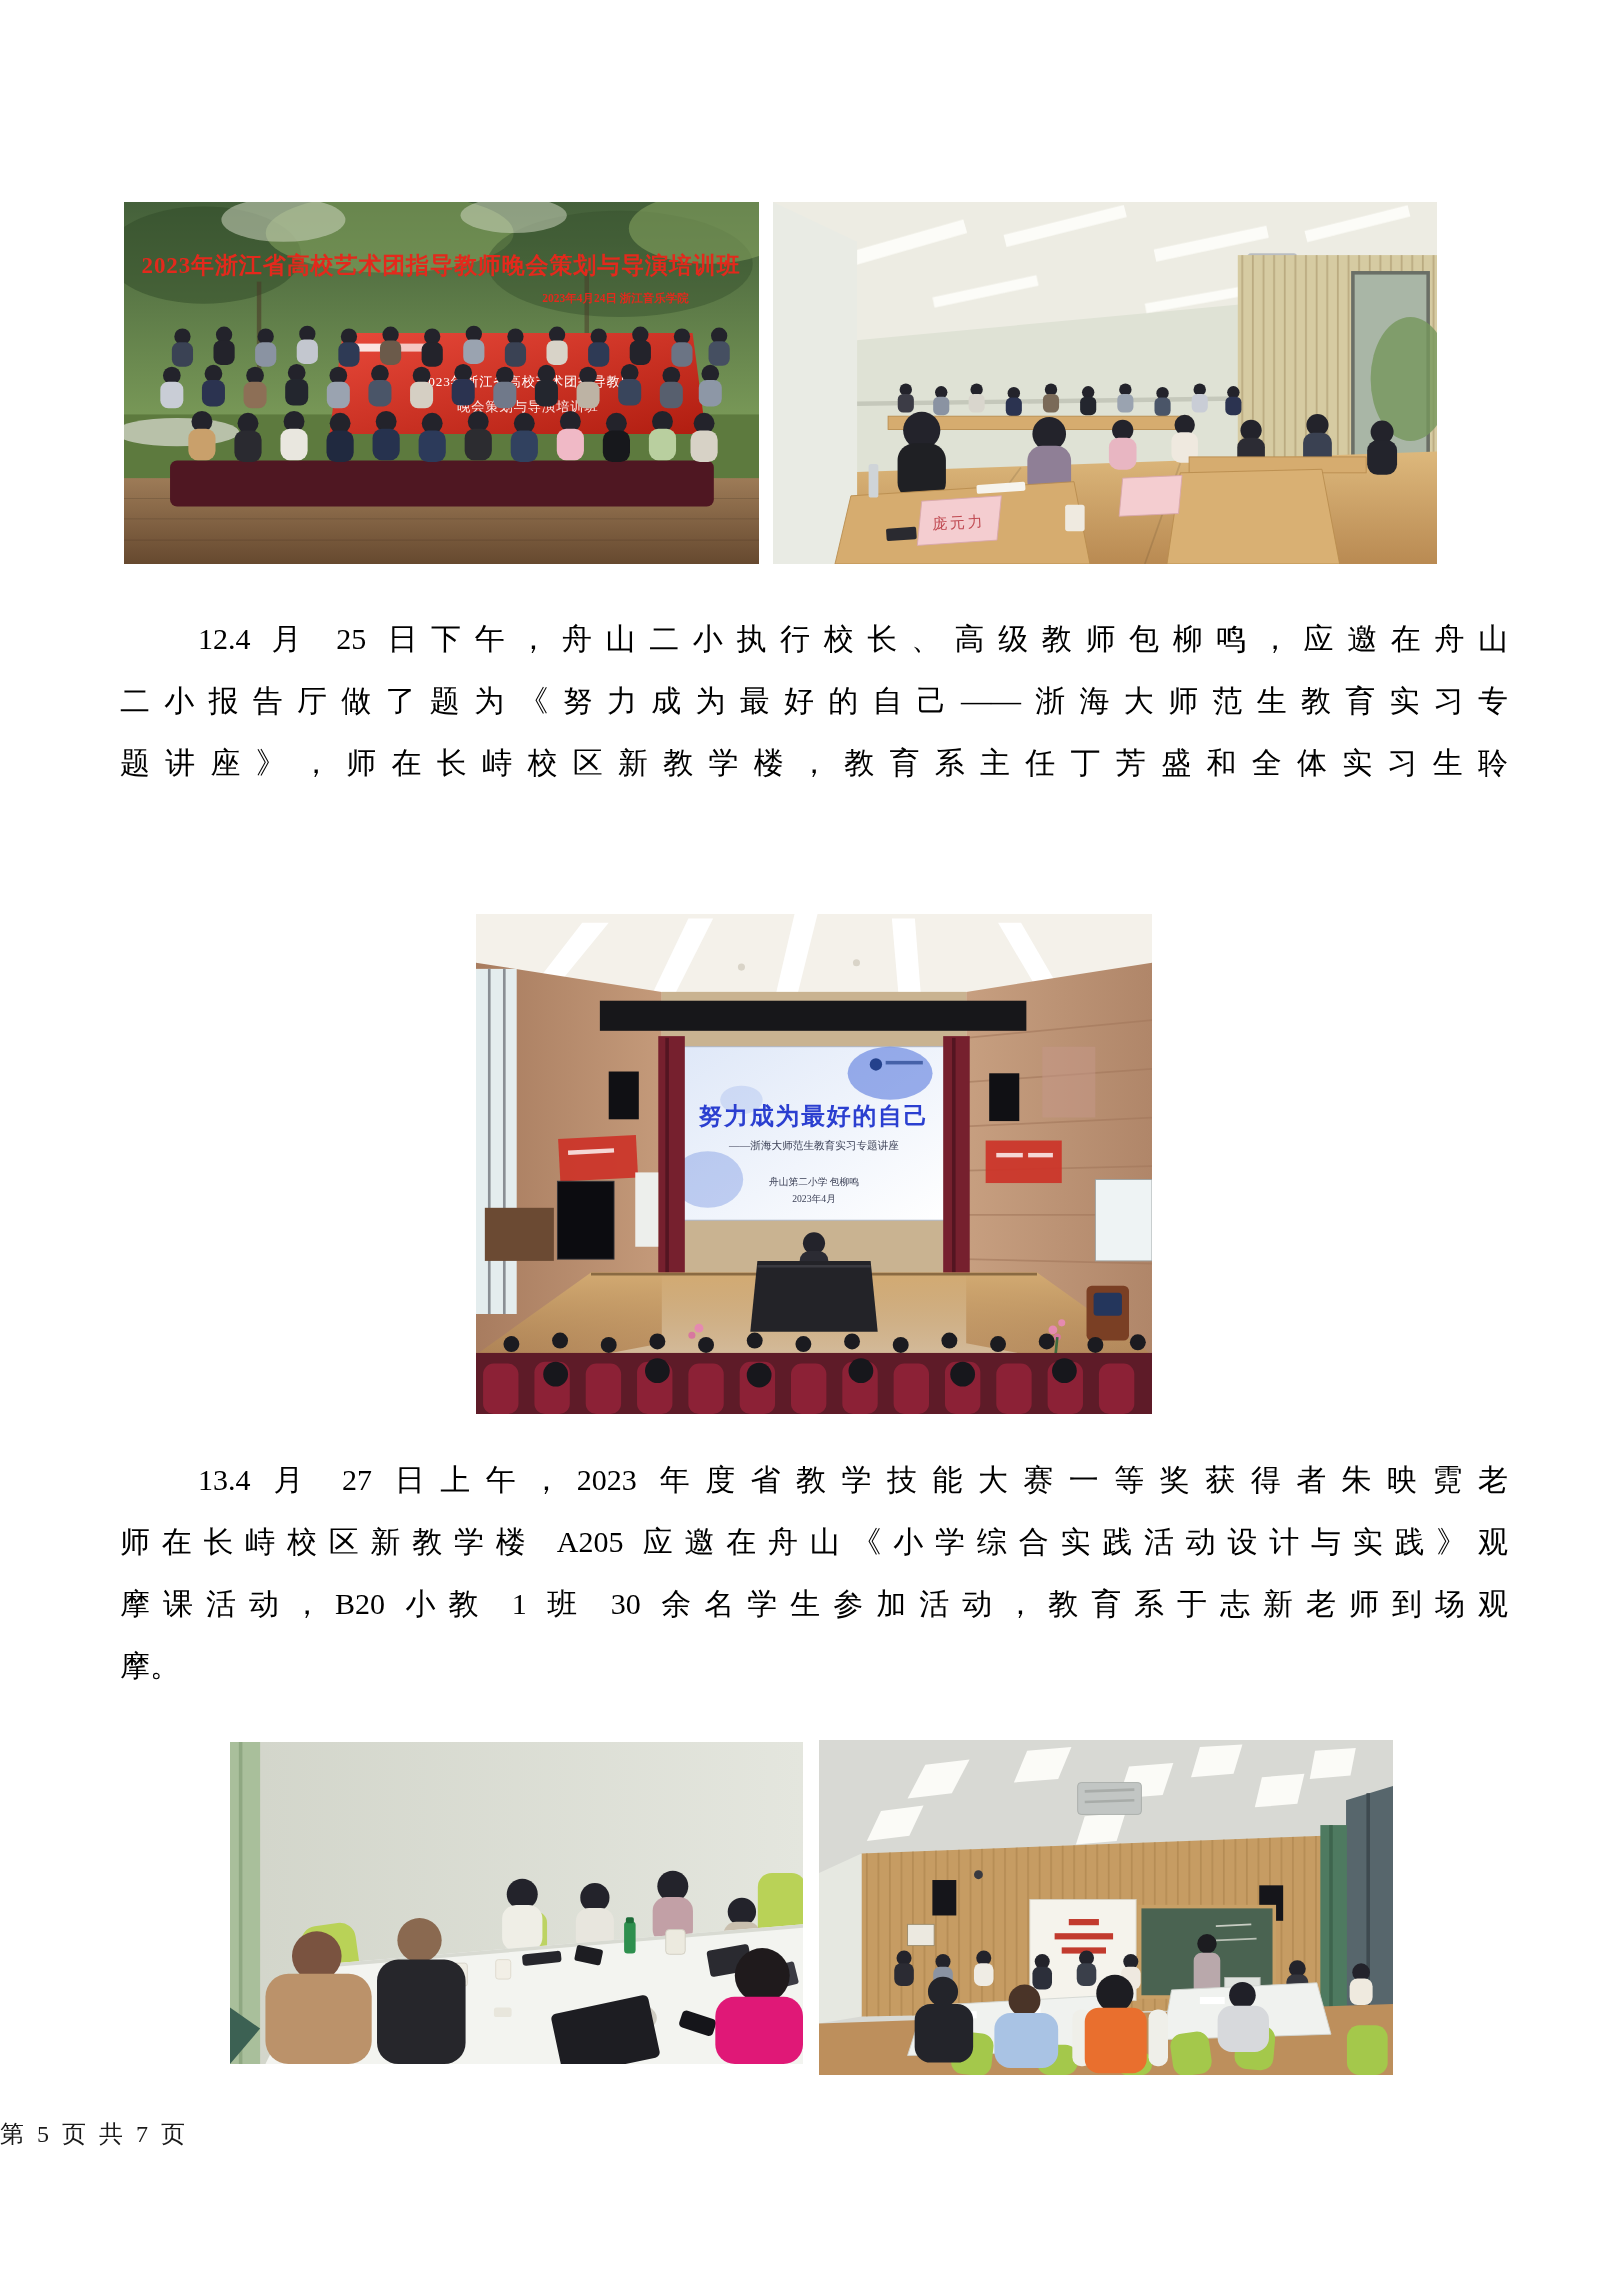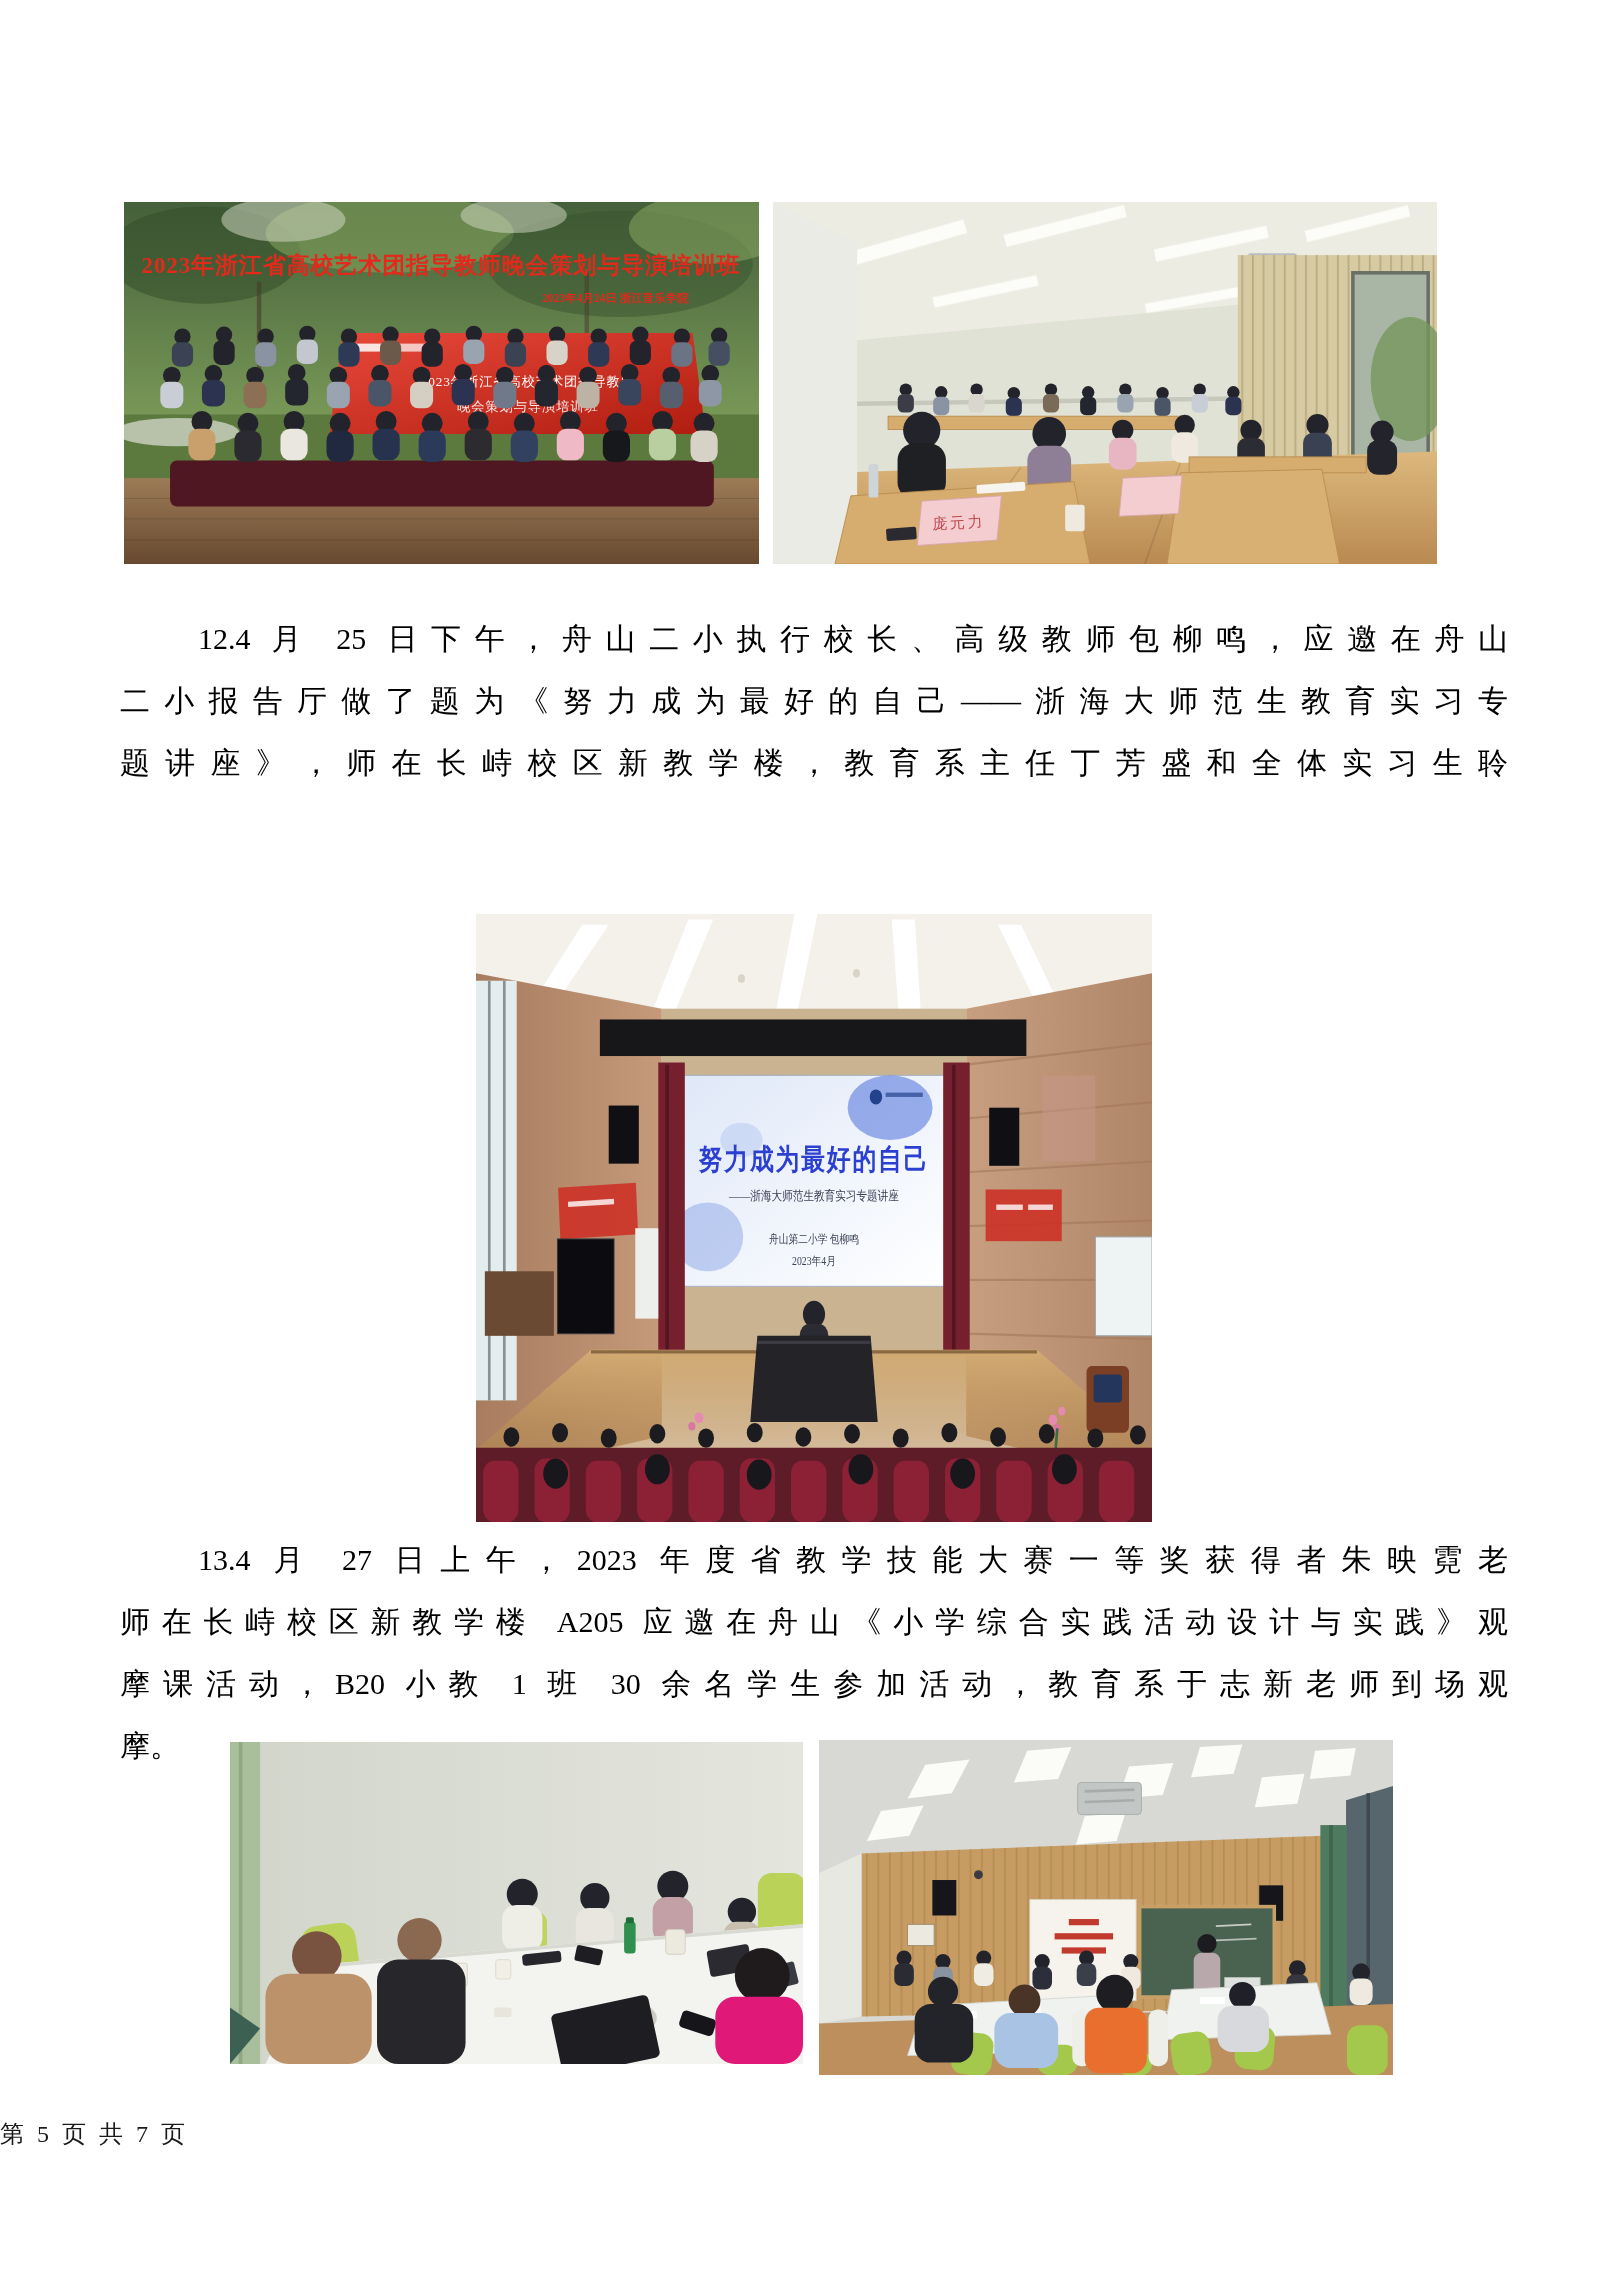--- a/index.html
+++ b/index.html
@@ -188,21 +188,21 @@
       <rect x="330" y="342" width="22" height="30" rx="3" fill="#efeae0"></rect>
     </svg>
   </div>
 
   <div class="para" style="top:608px">
     <div class="line first">12.4 月 25 日下午，舟山二小执行校长、高级教师包柳鸣，应邀在舟山</div>
     <div class="line">二小报告厅做了题为《努力成为最好的自己——浙海大师范生教育实习专</div>
     <div class="line">题讲座》，师在长峙校区新教学楼，教育系主任丁芳盛和全体实习生聆</div>
   </div>
 
-  <div class="photo" style="left:476px;top:914px;width:676px;height:608px">
+  <div class="photo" style="left:476px;top:914px;width:676px;height:500px">
     <svg viewBox="0 0 764 565" preserveAspectRatio="none">
       <defs>
         <linearGradient id="wallL" x1="0" y1="0" x2="1" y2="0">
           <stop offset="0" stop-color="#a87c5f"></stop>
             <stop offset="1" stop-color="#c49a7a"></stop>
         </linearGradient>
         <linearGradient id="stoneR" x1="0" y1="0" x2="1" y2="0">
           <stop offset="0" stop-color="#c79f80"></stop>
             <stop offset="1" stop-color="#b08669"></stop>
         </linearGradient>
@@ -323,21 +323,21 @@
         <circle cx="90" cy="520" r="14"></circle>
           <circle cx="205" cy="516" r="14"></circle>
           <circle cx="320" cy="521" r="14"></circle>
         <circle cx="435" cy="516" r="14"></circle>
           <circle cx="550" cy="520" r="14"></circle>
           <circle cx="665" cy="516" r="14"></circle>
       </g>
     </svg>
   </div>
 
-  <div class="para" style="top:1529px">
+  <div class="para" style="top:1449px">
     <div class="line first">13.4 月 27 日上午，2023 年度省教学技能大赛一等奖获得者朱映霓老</div>
     <div class="line">师在长峙校区新教学楼 A205 应邀在舟山《小学综合实践活动设计与实践》观</div>
     <div class="line">摩课活动，B20 小教 1 班 30 余名学生参加活动，教育系于志新老师到场观</div>
     <div class="line last">摩。</div>
   </div>
 
   <div class="photo" style="left:230px;top:1742px;width:573px;height:322px">
     <svg viewBox="0 0 647 364" preserveAspectRatio="none">
       <defs>
         <linearGradient id="wallBL" x1="0" y1="0" x2="1" y2="0">

